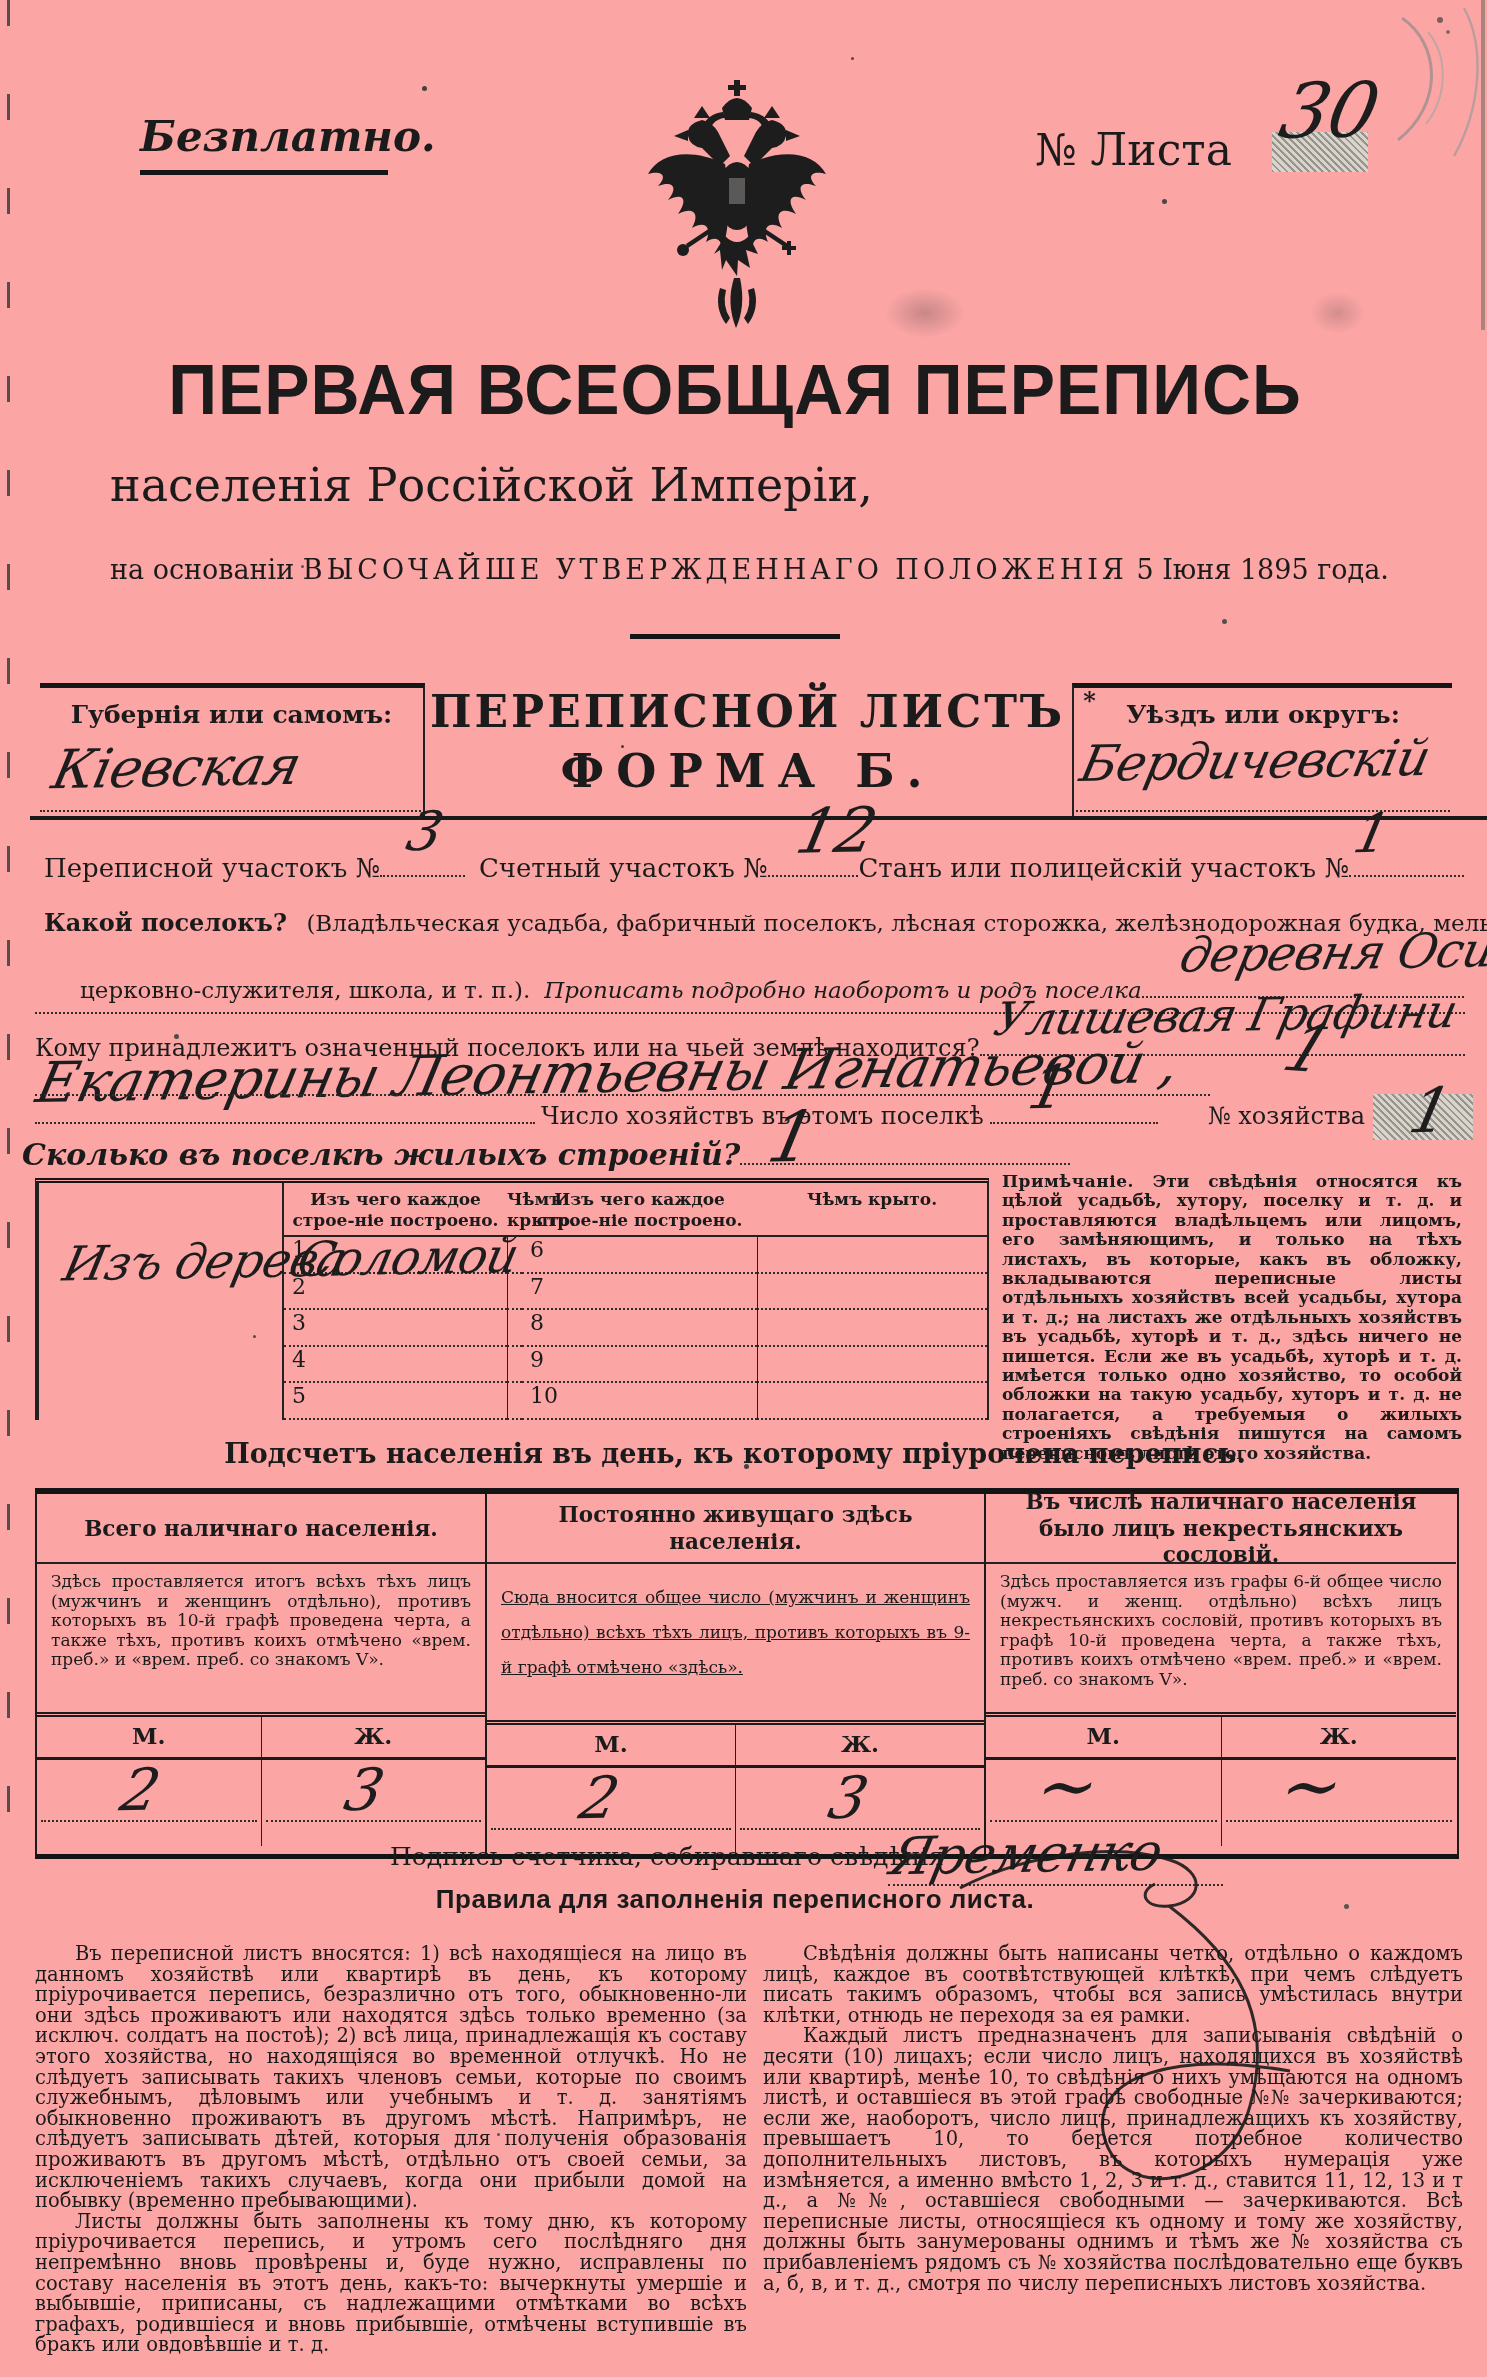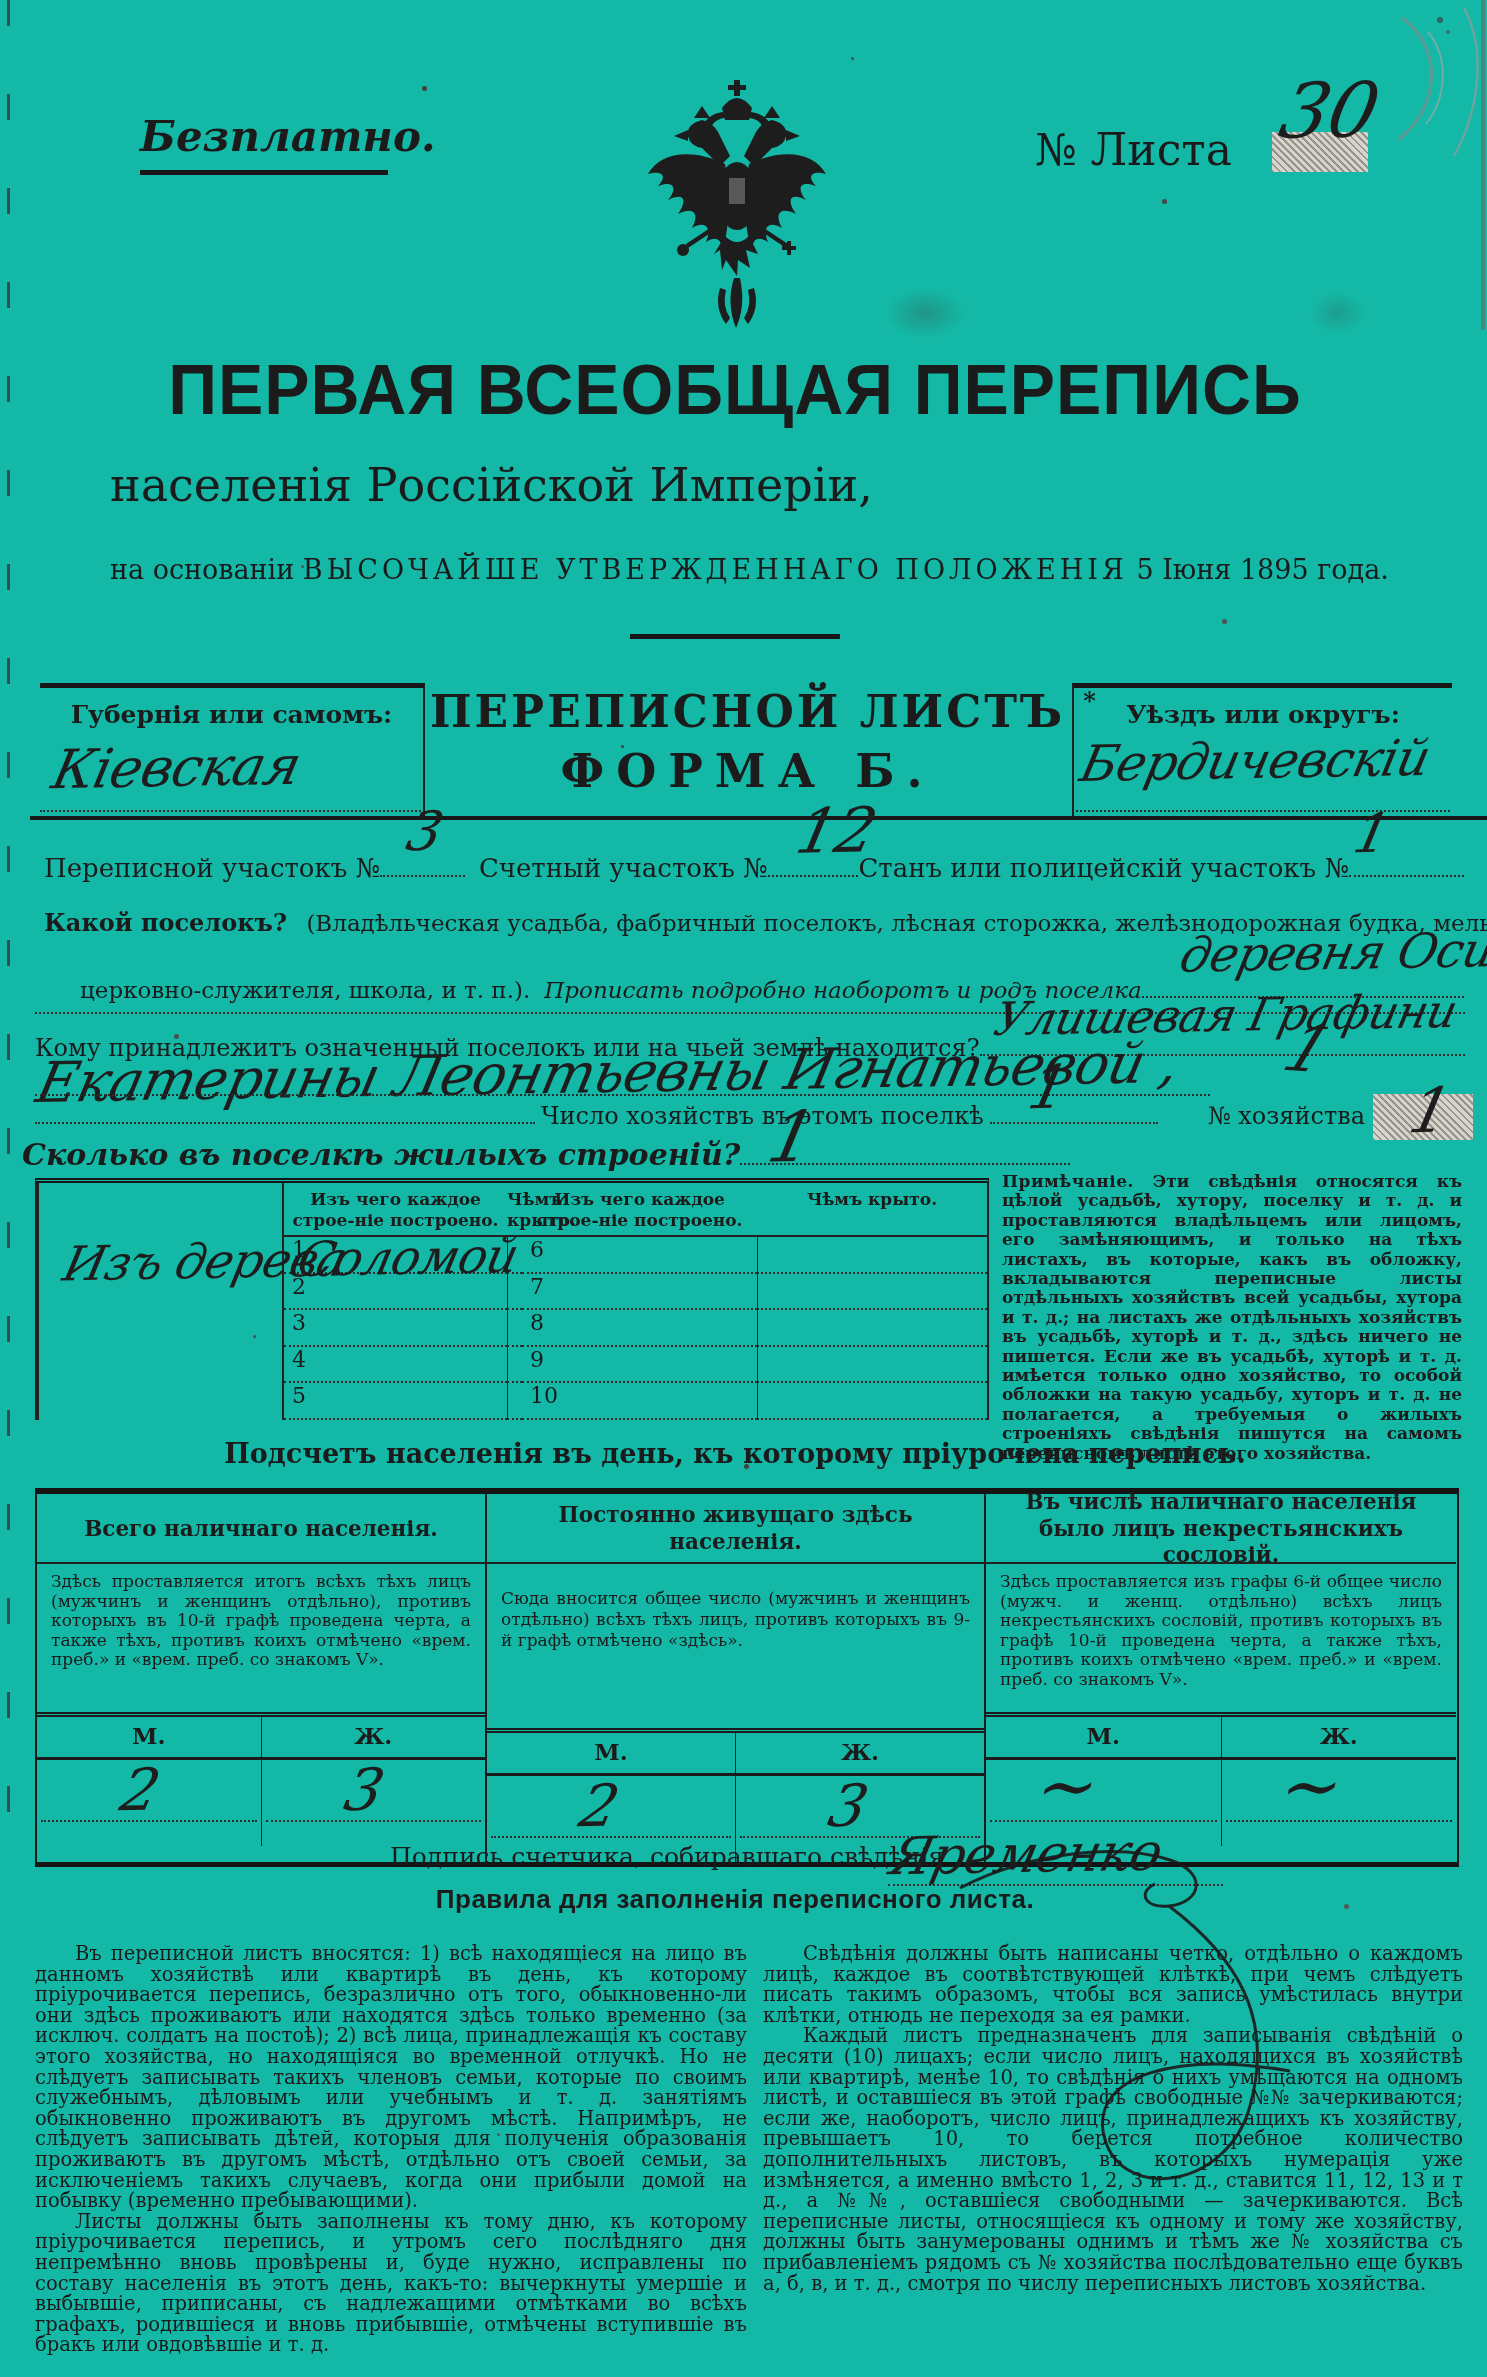--- a/index.html
+++ b/index.html
@@ -1,16 +1,16 @@
 <!DOCTYPE html>
 <html><head>
 <meta charset="utf-8">
 <style>
   html,body{margin:0;padding:0;background:#e8e6e0;}
-  .page{position:relative;width:1487px;height:2377px;background:#14b8a6;overflow:hidden;
+  .page{position:relative;width:1487px;height:2377px;background:#fca5a5;overflow:hidden;
         font-family:"DejaVu Serif",serif;color:#1b1b1b;}
   .abs{position:absolute;}
   .hw{font-family:"DejaVu Serif",serif;font-style:italic;color:#1d1d1d;white-space:nowrap;
       transform:skewX(-13deg) rotate(-1deg);letter-spacing:-1px;}
   .dots{display:inline-block;border-bottom:2.5px dotted #2c2c2c;height:0.9em;position:relative;}
   .dotline{position:absolute;height:0;border-bottom:2.5px dotted #2c2c2c;}
   .hatchbox{display:inline-block;position:relative;
       background:repeating-linear-gradient(45deg,#97948e 0 2px,#d8d4cb 2px 5px);}
   .foldmarks{position:absolute;left:7px;top:0;width:3px;height:1870px;
       background:repeating-linear-gradient(to bottom,#3c3c3c 0 26px,transparent 26px 94px);opacity:.85;}
@@ -284,21 +284,21 @@
             <div class="dot-inset"></div>
           </div>
         <div>
             <span class="hw vhw">3</span>
             <div class="dot-inset"></div>
           </div>
       </div>
     </div>
     <div class="ccol" style="width:497px;">
       <div class="chead">Постоянно живущаго здѣсь населенія.</div>
-      <div class="cdesc" style="padding-top:24px;line-height:21px;">Сюда вносится общее число (мужчинъ и женщинъ отдѣльно) всѣхъ тѣхъ лицъ, противъ которыхъ въ 9-й графѣ отмѣчено «здѣсь».</div>
+      <div class="cdesc" style="padding-top:16px;line-height:35px;text-decoration:underline;">Сюда вносится общее число (мужчинъ и женщинъ отдѣльно) всѣхъ тѣхъ лицъ, противъ которыхъ въ 9-й графѣ отмѣчено «здѣсь».</div>
       <div class="cmzh">
         <div>М.</div>
         <div>Ж.</div>
       </div>
       <div class="cvals">
         <div>
             <span class="hw vhw">2</span>
             <div class="dot-inset"></div>
           </div>
         <div>

